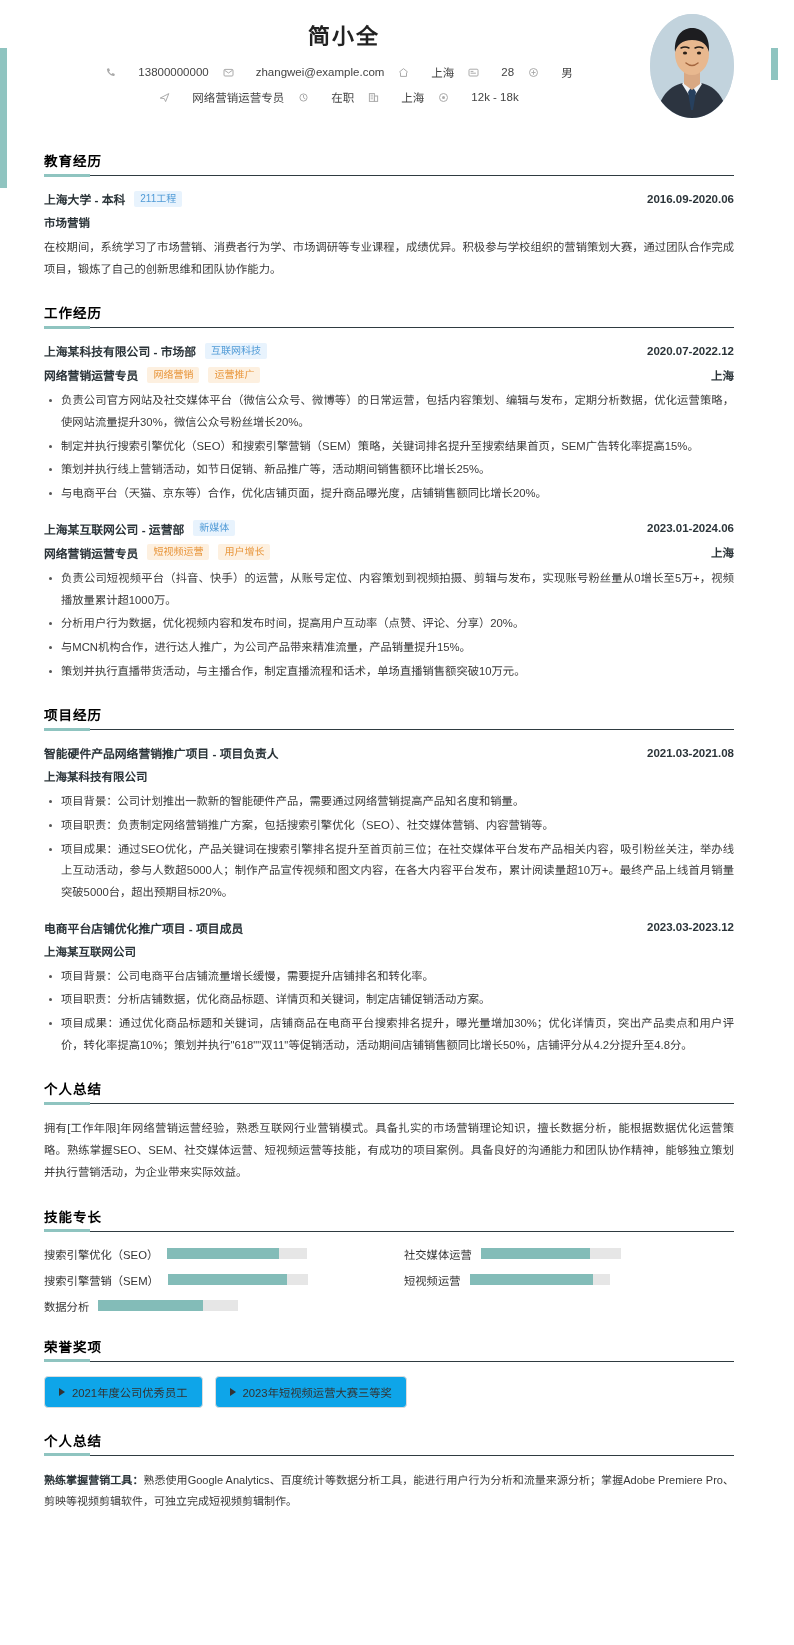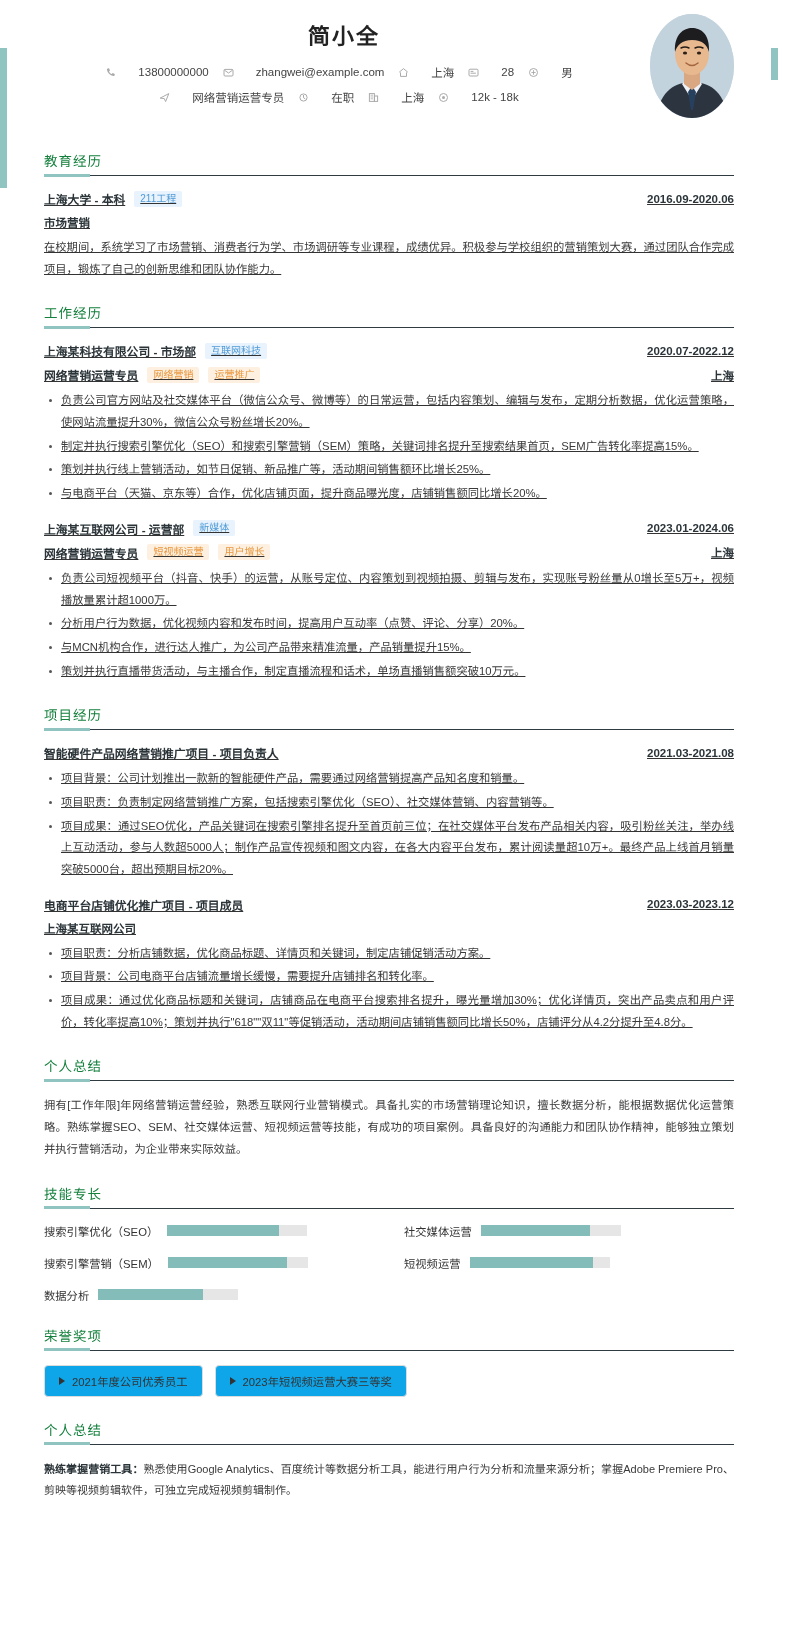--- a/index.html
+++ b/index.html
@@ -94,27 +94,27 @@
     content: "";
     position: absolute;
     left: 0;
     bottom: -1.5px;
     width: 46px;
     height: 3px;
     background: #8fc4c0;
   }
   .section-title {
     font-size: 13.5px;
-    font-weight: normal;
-    color: #15803d;
+    font-weight: bold;
+    color: #000000;
     letter-spacing: 1px;
   }
 
   
-  .entry { margin-bottom: 15px; text-decoration: underline; }
+  .entry { margin-bottom: 15px; }
   .entry:last-child { margin-bottom: 0; }
 
   .entry-line {
     display: flex;
     align-items: center;
     justify-content: space-between;
     gap: 10px;
     margin-bottom: 7px;
   }
   .entry-left {
@@ -179,21 +179,21 @@
     width: 3px;
     height: 3px;
     border-radius: 50%;
     background: #555;
   }
 
   
   .skills-grid {
     display: grid;
     grid-template-columns: 1fr 1fr;
-    gap: 16px 30px;
+    gap: 10px 30px;
     margin-top: 12px;
   }
   .skill {
     display: flex;
     align-items: center;
     gap: 9px;
   }
   .skill-name {
     font-size: 11.3px;
     color: #333;
@@ -457,37 +457,38 @@
         <div class="section-title">项目经历</div>
       </div>
       <div id="projList">
           <div class="entry">
             <div class="entry-line">
               <div class="entry-left">
                 <span class="entry-title">智能硬件产品网络营销推广项目 - 项目负责人</span>
               </div>
               <span class="entry-meta">2021.03-2021.08</span>
             </div>
+            <div class="entry-sub">上海某科技有限公司</div>
             <ul class="bullets" style="margin-top: 7px;">
               <li>项目背景：公司计划推出一款新的智能硬件产品，需要通过网络营销提高产品知名度和销量。</li>
               <li>项目职责：负责制定网络营销推广方案，包括搜索引擎优化（SEO）、社交媒体营销、内容营销等。</li>
               <li>项目成果：通过SEO优化，产品关键词在搜索引擎排名提升至首页前三位；在社交媒体平台发布产品相关内容，吸引粉丝关注，举办线上互动活动，参与人数超5000人；制作产品宣传视频和图文内容，在各大内容平台发布，累计阅读量超10万+。最终产品上线首月销量突破5000台，超出预期目标20%。</li>
             </ul>
           </div>
           <div class="entry">
             <div class="entry-line">
               <div class="entry-left">
                 <span class="entry-title">电商平台店铺优化推广项目 - 项目成员</span>
               </div>
               <span class="entry-meta">2023.03-2023.12</span>
             </div>
             <div class="entry-sub">上海某互联网公司</div>
             <ul class="bullets" style="margin-top: 7px;">
+              <li>项目背景：公司电商平台店铺流量增长缓慢，需要提升店铺排名和转化率。</li>
               <li>项目职责：分析店铺数据，优化商品标题、详情页和关键词，制定店铺促销活动方案。</li>
-              <li>项目背景：公司电商平台店铺流量增长缓慢，需要提升店铺排名和转化率。</li>
               <li>项目成果：通过优化商品标题和关键词，店铺商品在电商平台搜索排名提升，曝光量增加30%；优化详情页，突出产品卖点和用户评价，转化率提高10%；策划并执行"618""双11"等促销活动，活动期间店铺销售额同比增长50%，店铺评分从4.2分提升至4.8分。</li>
             </ul>
           </div>
         </div>
     </div>
 
     <div class="section">
       <div class="section-head">
         <div class="section-title">个人总结</div>
       </div>

